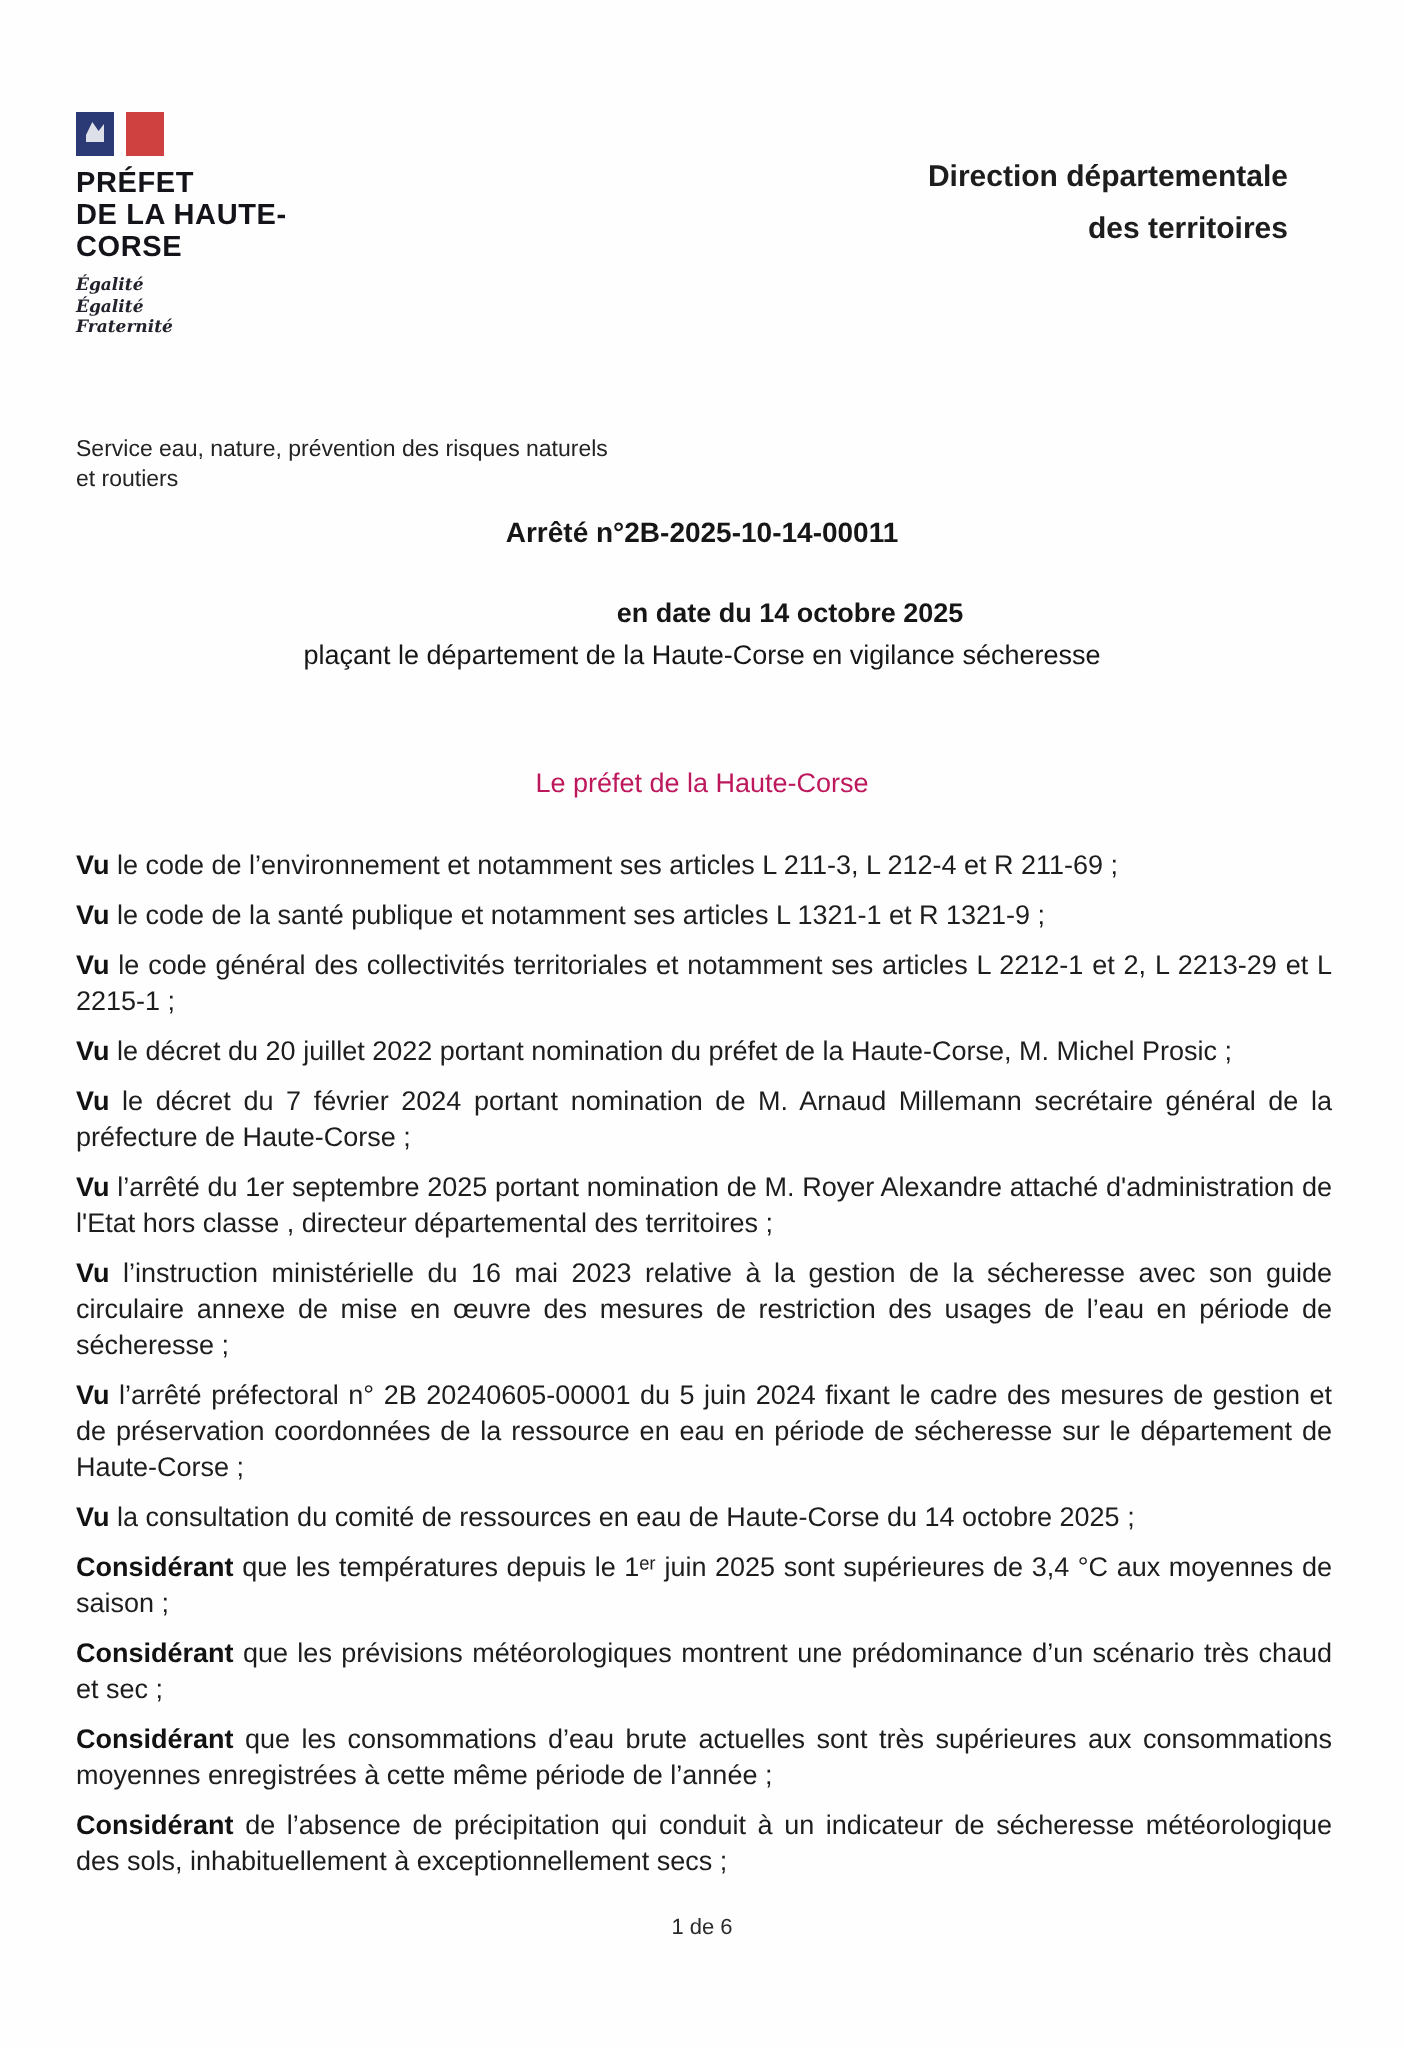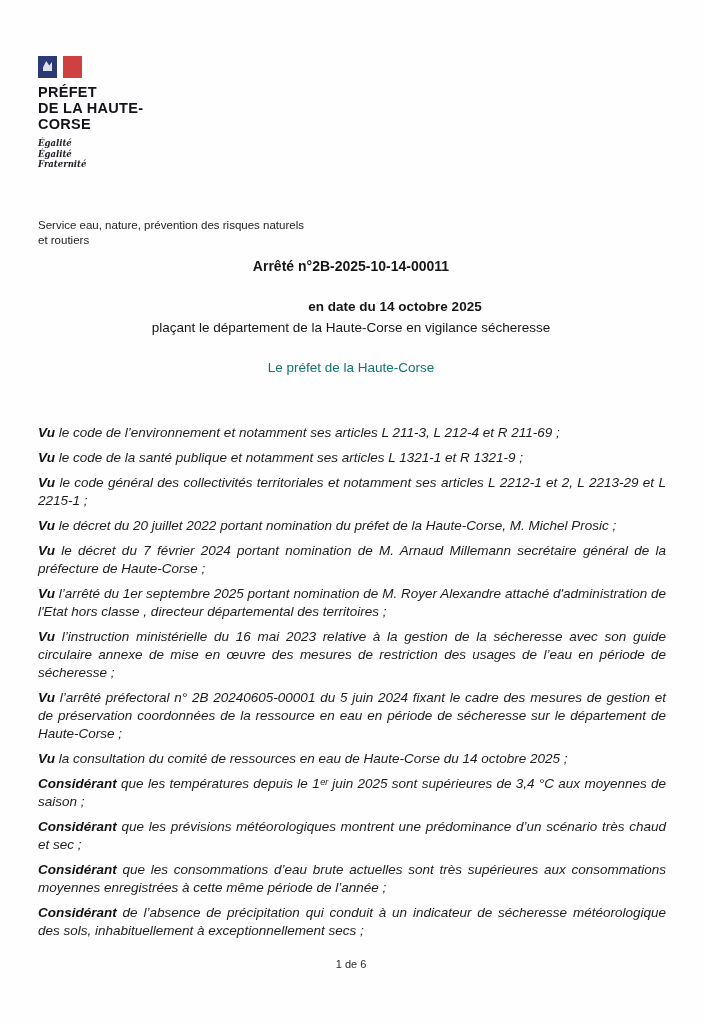--- a/index.html
+++ b/index.html
@@ -27,24 +27,24 @@
          font-size:8.5px;line-height:10.5px;color:#22222c;}
   .dir{position:absolute;right:58px;top:76px;text-align:right;
        font-weight:bold;font-size:15px;line-height:26px;color:#1d1d1d;}
   
   .service{position:absolute;left:38px;top:218px;font-size:11.5px;line-height:15px;color:#232323;}
   
   .cline{position:absolute;left:0;width:100%;text-align:center;}
   .t-arrete{top:258px;font-weight:bold;font-size:14px;color:#161616;}
   .t-date{top:299px;font-weight:bold;font-size:13.5px;color:#161616;padding-left:44px;}
   .t-subject{top:320px;font-weight:normal;font-size:13.5px;color:#161616;}
-  .t-issuer{top:360px;font-size:13.5px;color:#0f766e;}
+  .t-issuer{top:384px;font-size:13.5px;color:#be185d;}
   
   .body{position:absolute;left:38px;top:424px;width:628px;}
-  .para{margin:0 0 7px 0;font-size:13.5px;line-height:18px;text-align:justify;color:#1d1d1d;font-style:italic;}
+  .para{margin:0 0 7px 0;font-size:13.5px;line-height:18px;text-align:justify;color:#1d1d1d;}
   .para strong{color:#121212;}
   
   .footer{position:absolute;left:0;top:958px;width:100%;text-align:center;
           font-size:11px;color:#2a2a2a;}
 </style>
 </head>
 <body>
 
 <div class="page">
 
@@ -59,20 +59,24 @@
       <div>DE LA HAUTE-</div>
       <div>CORSE</div>
     </div>
     <div class="motto">
       <div>Égalité</div>
       <div>Égalité</div>
       <div>Fraternité</div>
     </div>
   </div>
 
+  <div class="dir">
+    <div>Direction départementale</div>
+    <div>des territoires</div>
+  </div>
 
   <div class="service">
     <div>Service eau, nature, prévention des risques naturels</div>
     <div>et routiers</div>
   </div>
 
   <div class="cline t-arrete">Arrêté n°2B-2025-10-14-00011</div>
   <div class="cline t-date">en date du 14 octobre 2025</div>
   <div class="cline t-subject">plaçant le département de la Haute-Corse en vigilance sécheresse</div>
   <div class="cline t-issuer">Le préfet de la Haute-Corse</div>

